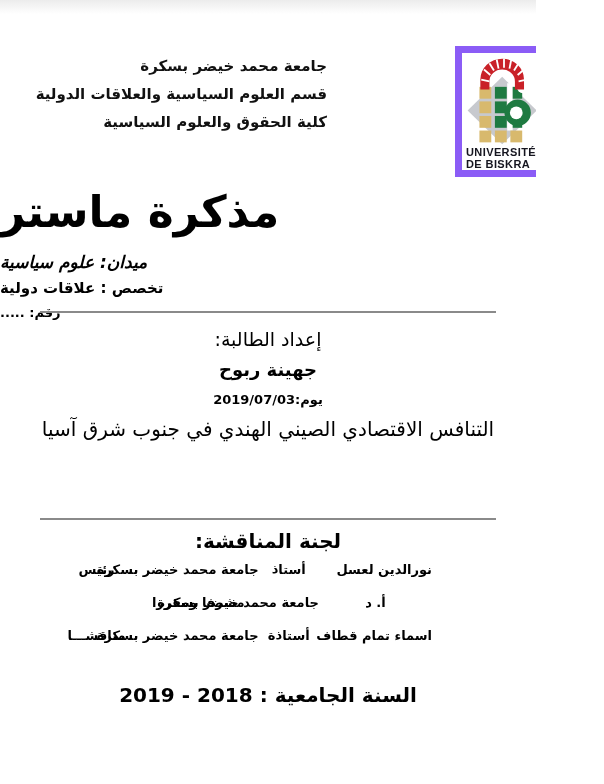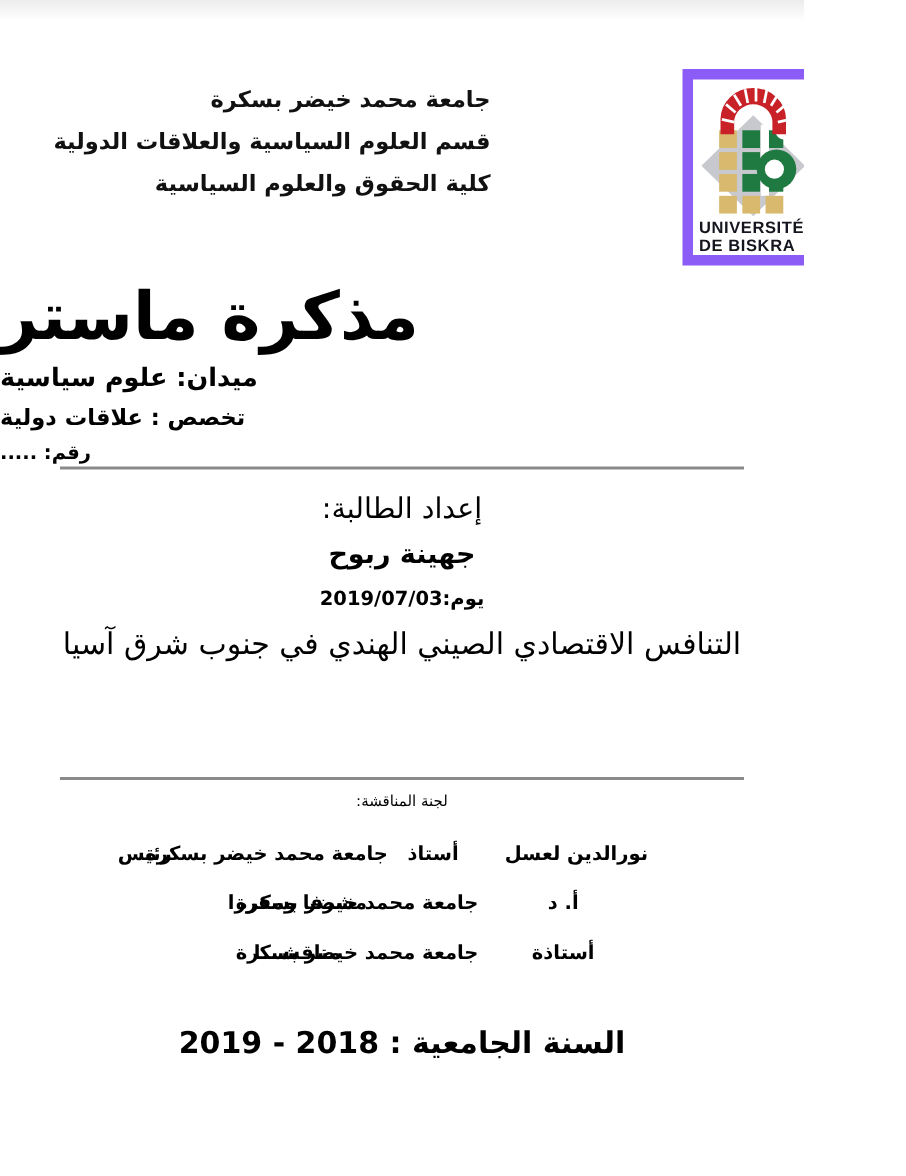--- a/index.html
+++ b/index.html
@@ -33,41 +33,41 @@
     font-family:"Liberation Sans",sans-serif;
     font-weight:bold;font-size:11px;line-height:11.5px;
     letter-spacing:.4px;color:#15151f;white-space:nowrap;
   }
   
   .degree{
     position:absolute;top:186px;left:0;right:0;
     direction:rtl;text-align:left;color:#000;
   }
   .degree .main-title{font-weight:bold;font-size:44px;line-height:52px;}
-  .degree .field{font-weight:bold;font-size:17px;margin-top:4px;}
+  .degree .field{font-weight:bold;font-size:17px;margin-top:14px;font-style:italic;}
   .degree .spec{font-weight:bold;font-size:15px;margin-top:7px;}
   .degree .num{font-weight:bold;font-size:13px;margin-top:8px;}
   
   .rule{position:absolute;left:40px;right:40px;height:2px;background:#8a8a8a;}
   .rule1{top:311px;}
   .rule2{top:518px;}
   
   .author{
     position:absolute;top:328px;left:0;right:0;
     direction:rtl;text-align:center;color:#000;
   }
   .author .prepared{font-weight:normal;font-size:19px;}
   .author .student{font-weight:bold;font-size:18px;margin-top:9px;}
   .author .date{font-weight:bold;font-size:13px;margin-top:12px;}
   .author .thesis{font-weight:normal;font-size:20px;margin-top:10px;}
   
   .committee-heading{
     position:absolute;top:529px;left:0;right:0;
     direction:rtl;text-align:center;
-    font-weight:normal;font-size:10px;color:#000;
+    font-weight:bold;font-size:20px;color:#000;
   }
   .committee{
     position:absolute;top:560px;right:104px;left:55px;
     direction:rtl;color:#000;
   }
   .c-row{
     display:grid;
     grid-template-columns:30% 16% 32% 22%;
     margin-bottom:14px;
     font-weight:bold;font-size:13px;line-height:19px;
@@ -168,20 +168,21 @@
       <div class="c-rank">أستاذ</div>
       <div class="c-univ">جامعة محمد خيضر بسكرة</div>
       <div class="c-role">رئيس</div>
     </div>
     <div class="c-row">
       <div class="c-rank">أ. د</div>
       <div class="c-univ">جامعة محمد خيضر بسكرة</div>
       <div class="c-role">مشرفا ومقررا</div>
     </div>
     <div class="c-row">
+      <div class="c-name">اسماء تمام قطاف</div>
       <div class="c-rank">أستاذة</div>
       <div class="c-univ">جامعة محمد خيضر بسكرة</div>
       <div class="c-role">مناقشـــا</div>
     </div>
   </div>
 
   <div class="footer-year">السنة الجامعية : 2018 - 2019</div>
 </div>
 
 </body></html>

